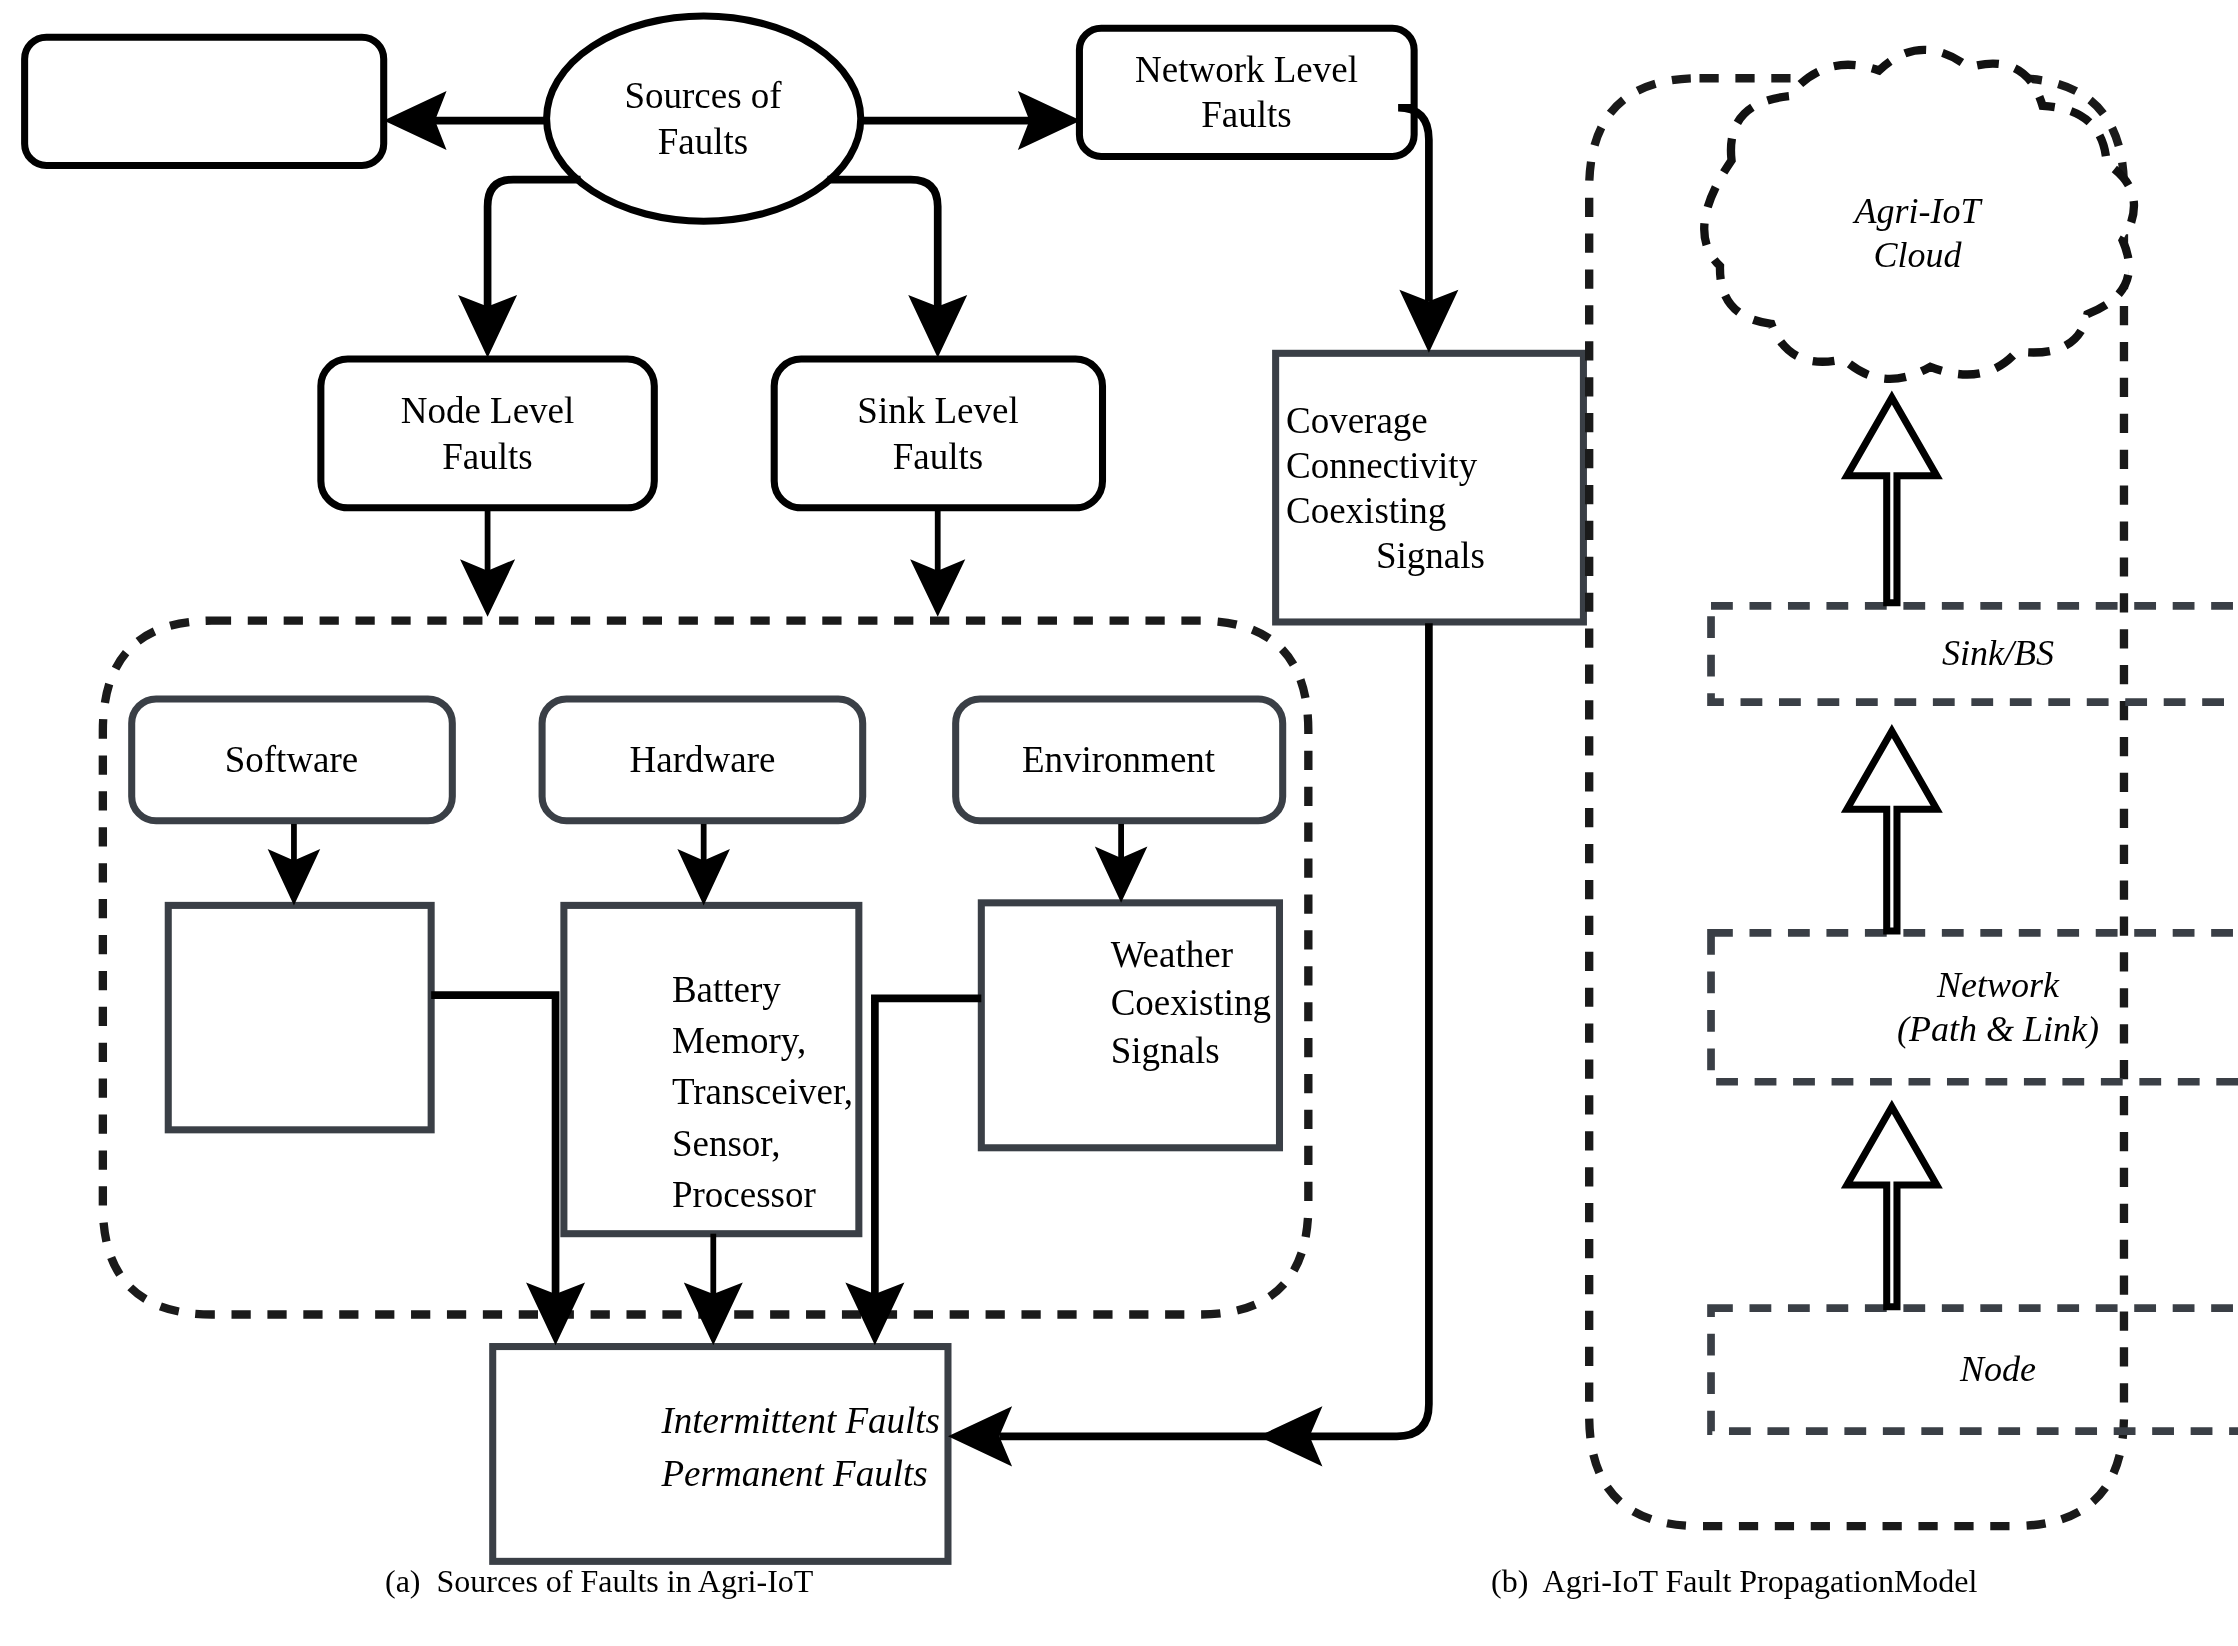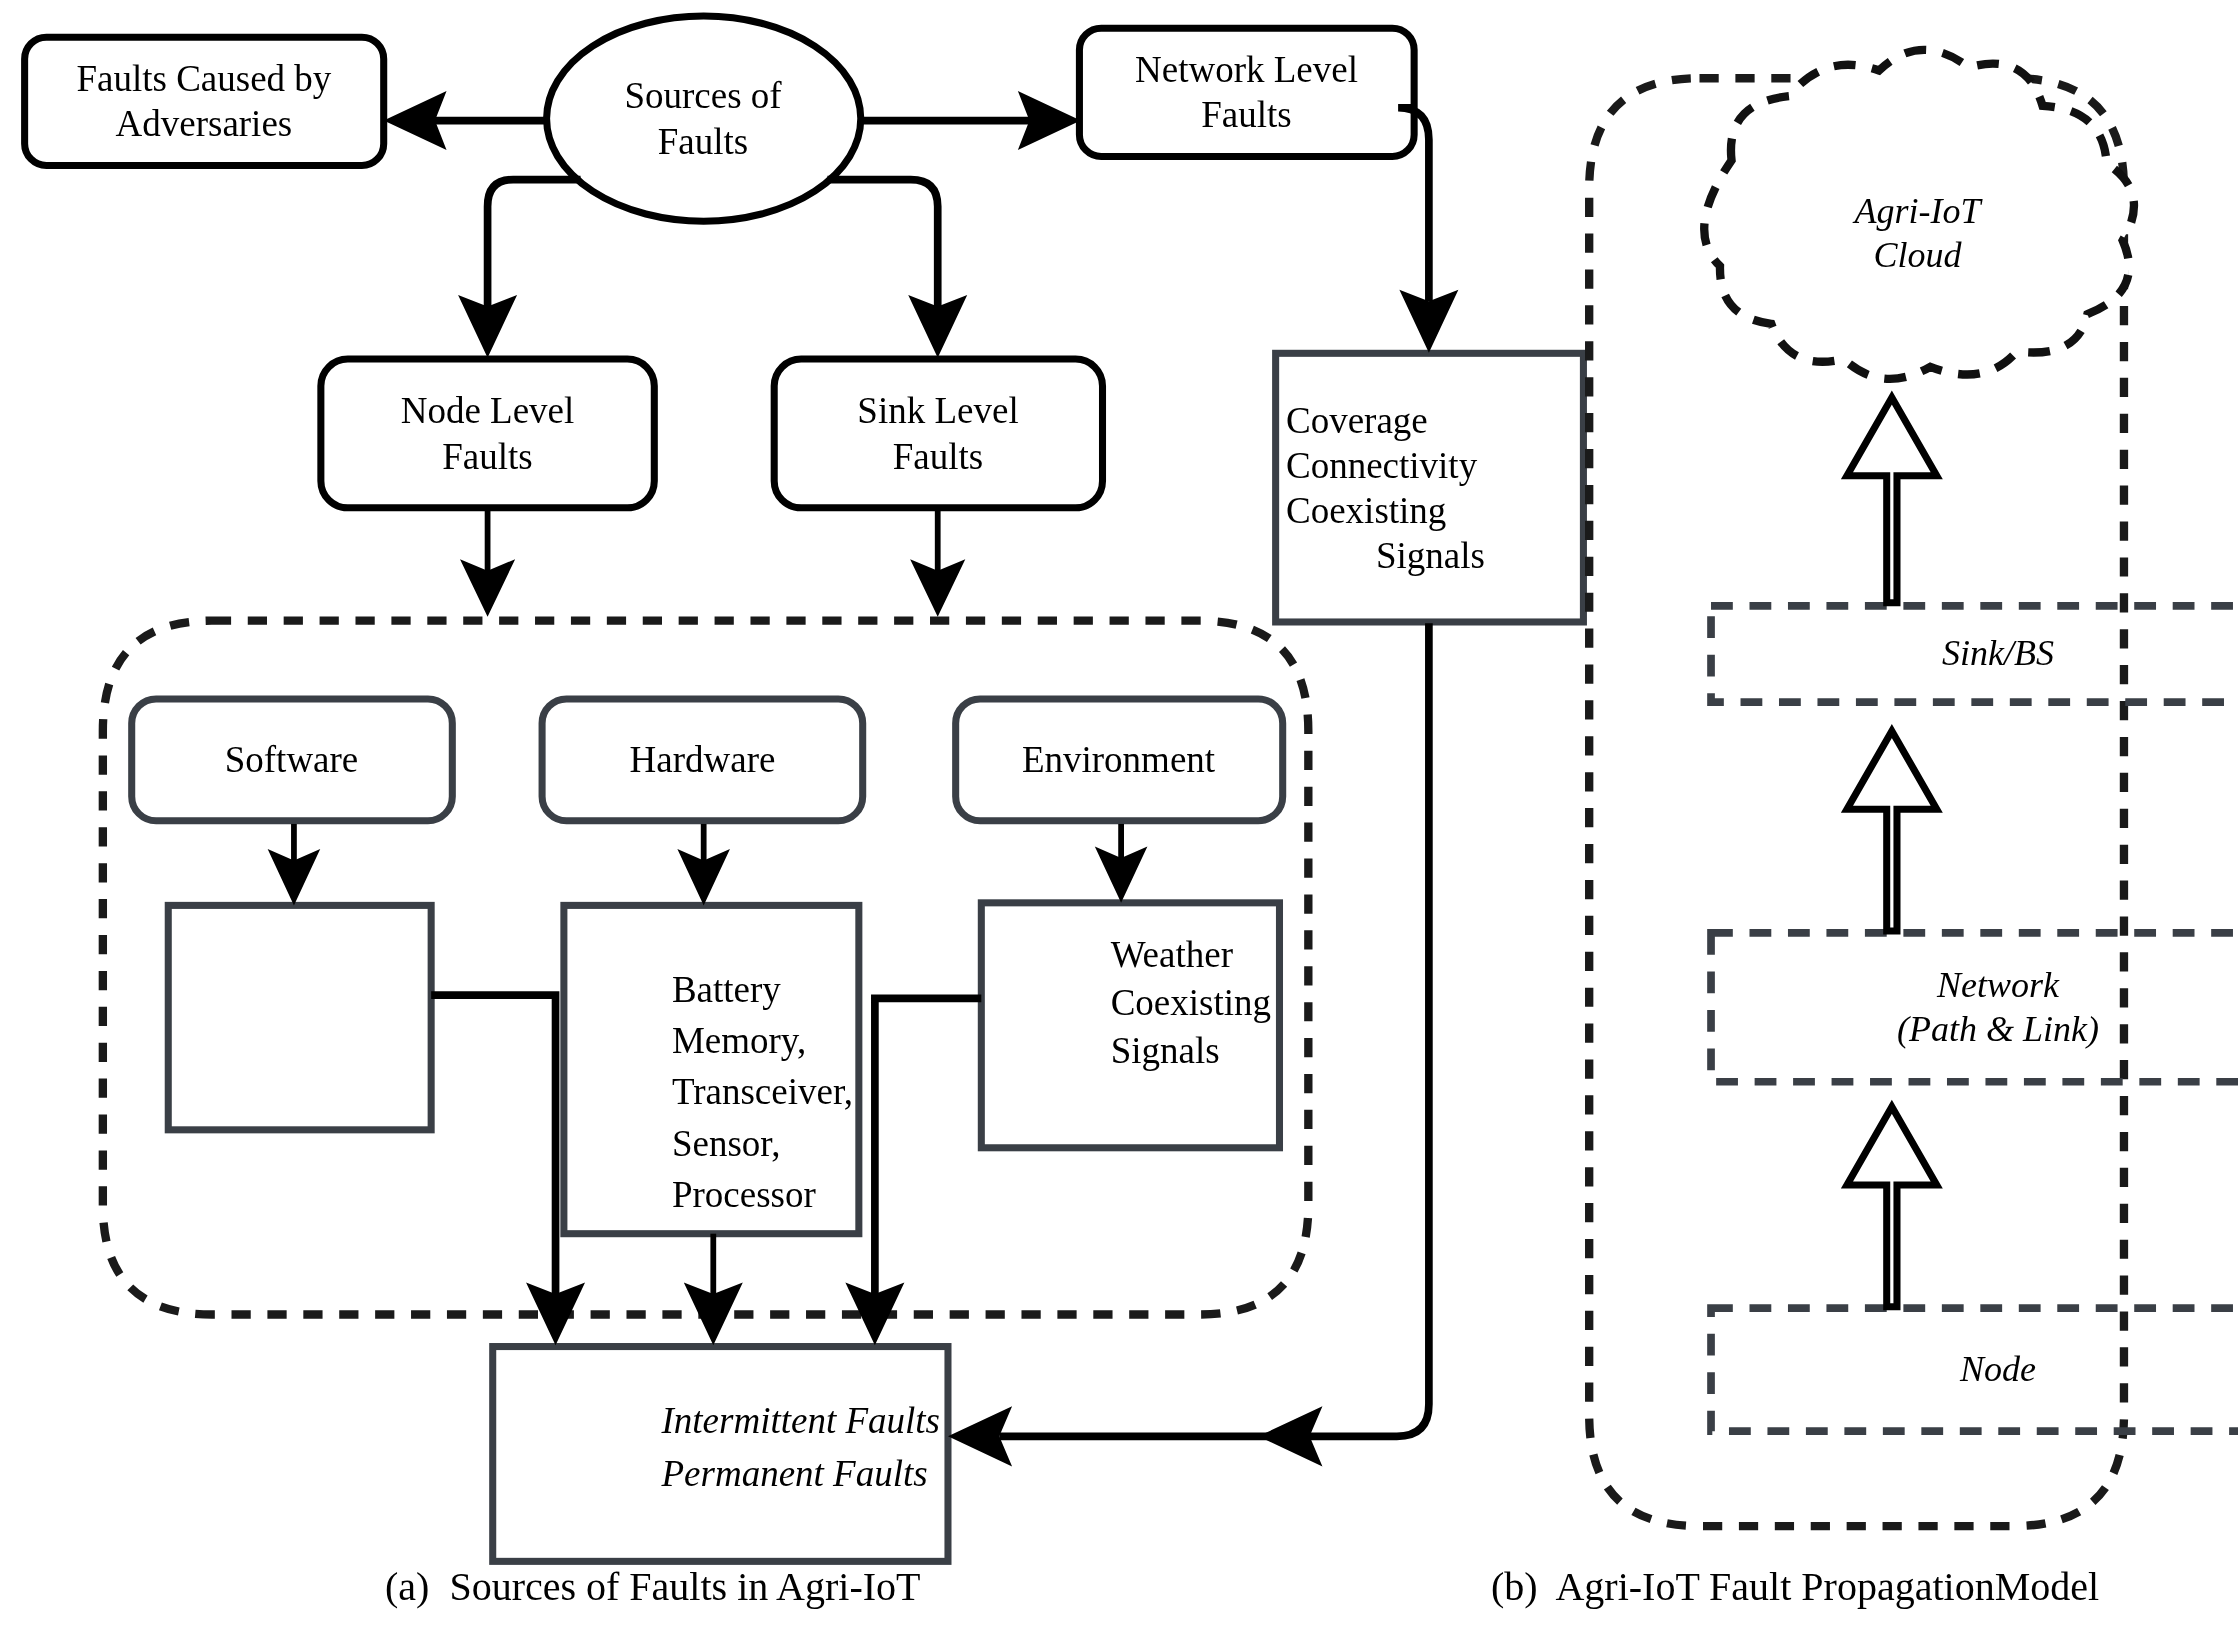--- a/index.html
+++ b/index.html
@@ -15,21 +15,21 @@
   .conn{fill:none;stroke:#000000;stroke-width:12;stroke-linecap:butt;}
   .conn-thin{fill:none;stroke:#000000;stroke-width:9;stroke-linecap:butt;}
   .ahead{fill:#000000;stroke:none;}
   .blockarrow{fill:#ffffff;stroke:#000000;stroke-width:11;stroke-linejoin:miter;}
   .lbl{position:absolute;display:flex;align-items:center;justify-content:center;
        text-align:center;line-height:1.22;color:#000;pointer-events:none;}
   .lbl.left{justify-content:flex-end;text-align:left;}
   .t58{font-size:37px;}
   .t60{font-size:36px;font-style:italic;}
   .ital{font-style:italic;}
-  .cap{position:absolute;font-size:40px;white-space:pre;}
+  .cap{position:absolute;font-size:32px;white-space:pre;}
 </style>
 </head>
 <body>
 
 <div id="stage">
 
 <svg id="canvas" viewBox="0 0 3491 2567">
 
   <path class="dash-cont" d="M 330 968
            L 1870 968
@@ -148,26 +148,20 @@
 
 </svg>
 
 <div class="lbl t58" style="left:546px;top:59px;width:314px;height:119px;">
   <div>
     <div>Sources of</div>
     <div>Faults</div>
   </div>
 </div>
 
-<div class="lbl t58" style="left:24.4px;top:37px;width:359px;height:128px;">
-  <div>
-    <div>Faults Caused by</div>
-    <div>Adversaries</div>
-  </div>
-</div>
 
 <div class="lbl t58" style="left:1079px;top:28px;width:335px;height:128px;">
   <div>
     <div>Network Level</div>
     <div>Faults</div>
   </div>
 </div>
 
 <div class="lbl t58" style="left:321px;top:359px;width:333px;height:149px;">
   <div>

